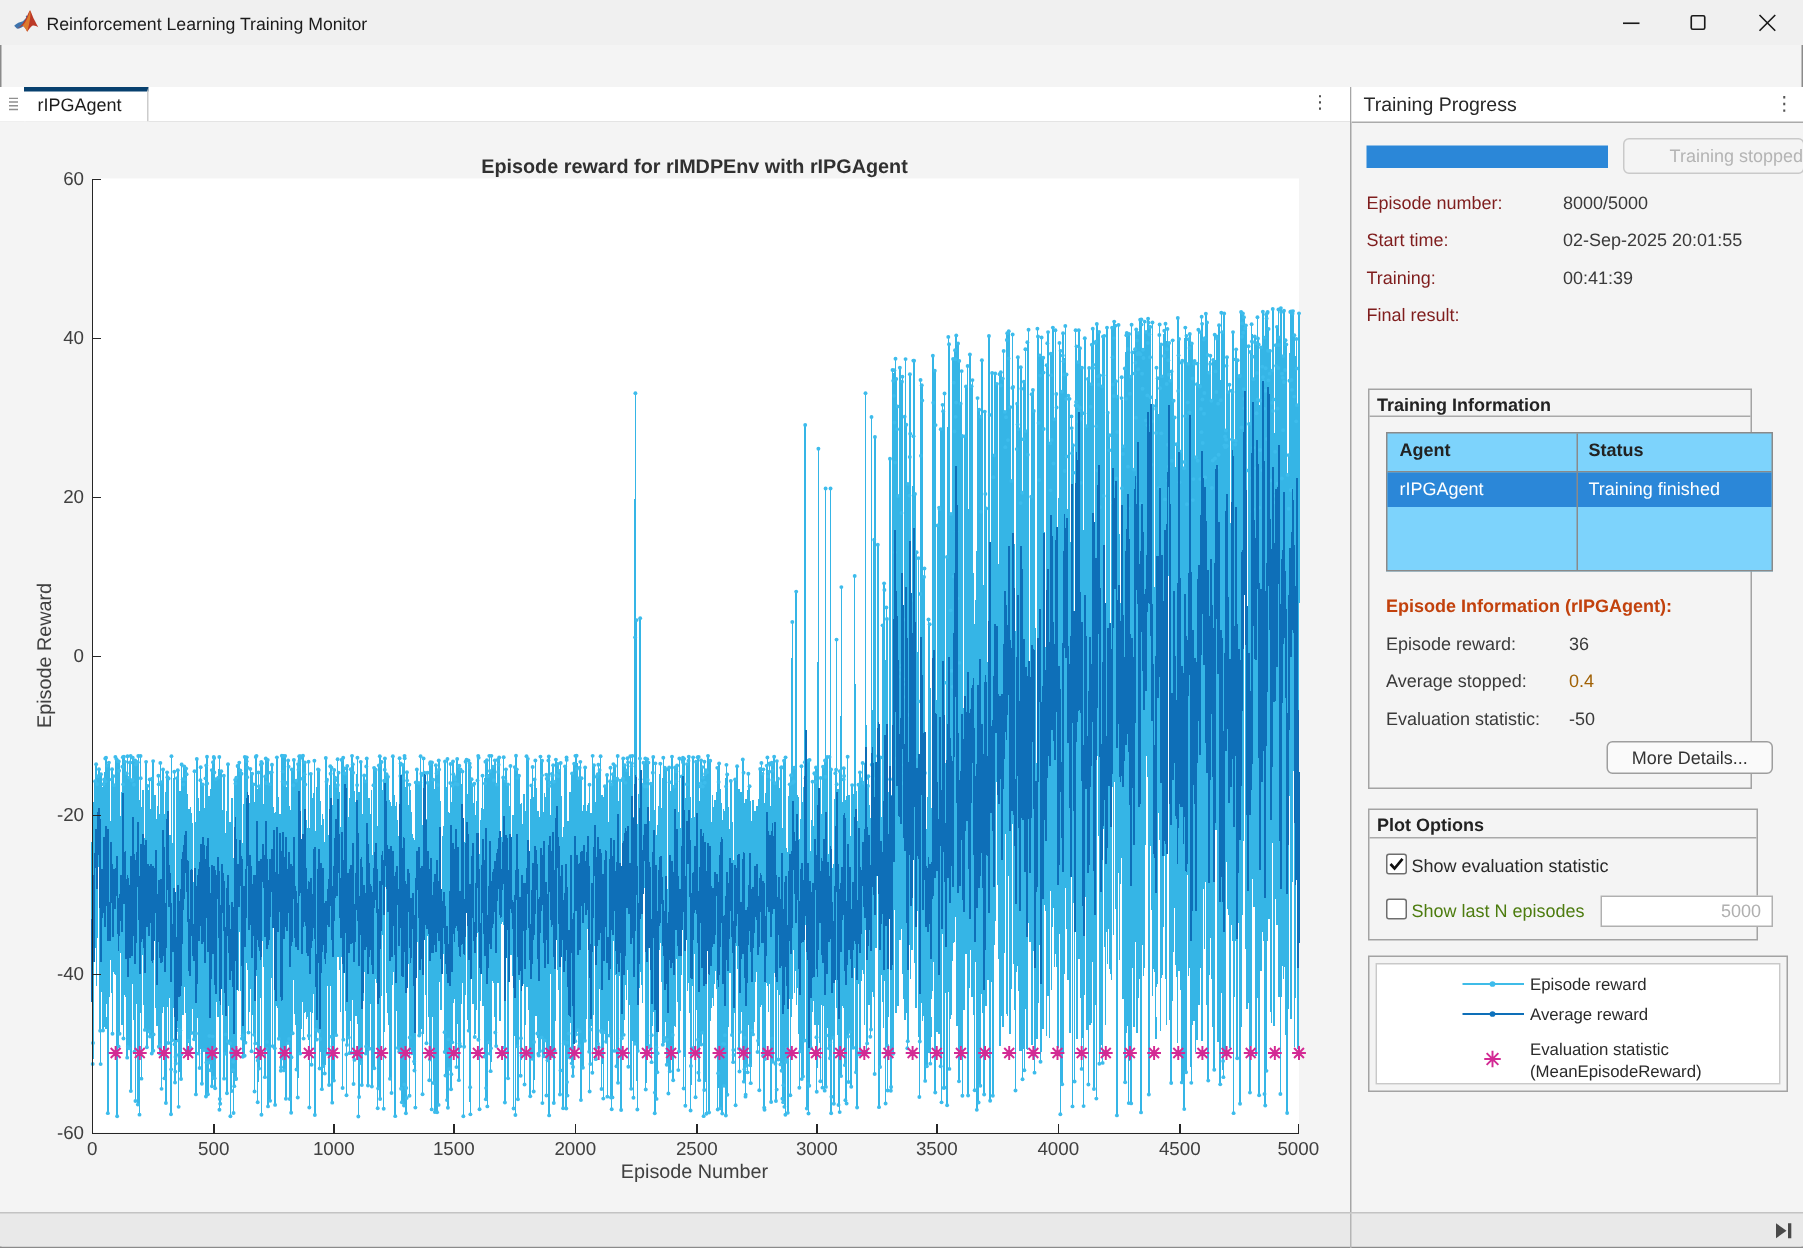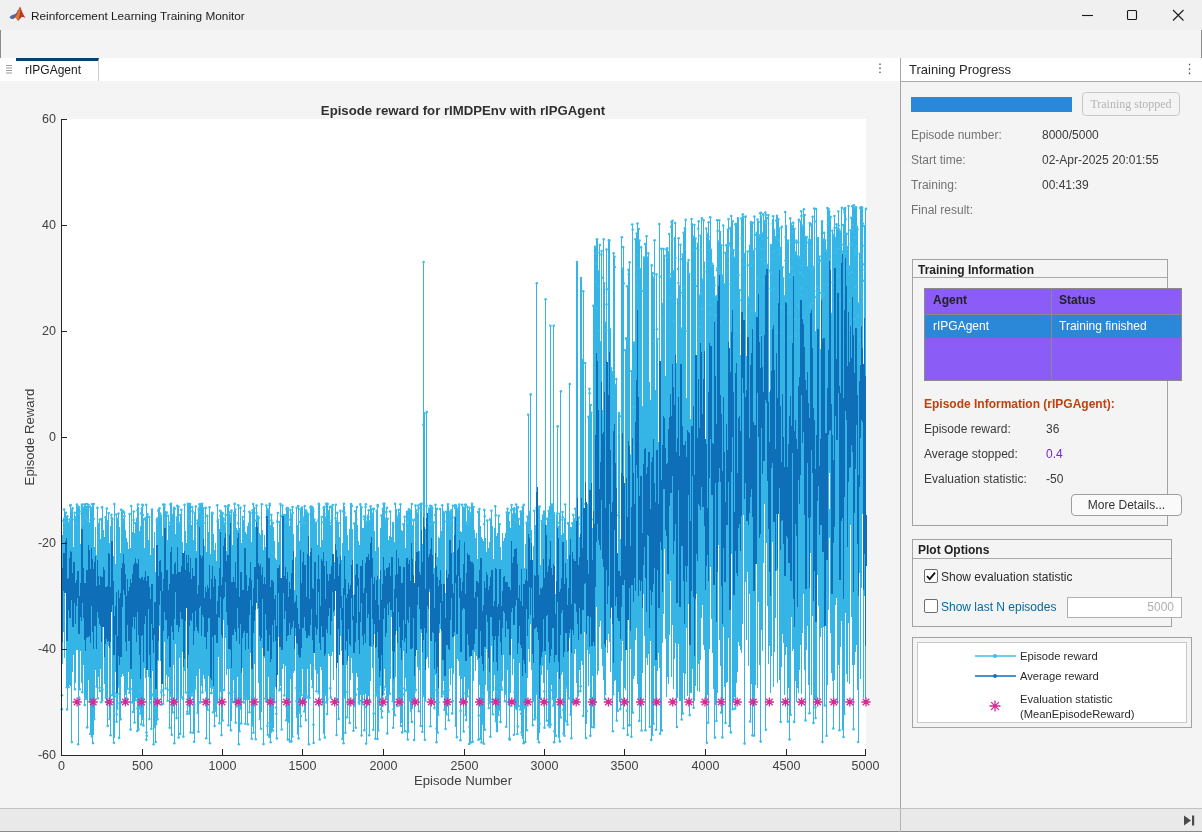--- a/index.html
+++ b/index.html
@@ -22,30 +22,30 @@
 
 #doc { left:0; top:81px; width:900px; height:727px; background:#f4f4f4; }
 
 
 #rpanel { left:900px; top:58px; width:302px; height:750px; background:#f4f4f4; border-left:1px solid #a6a6a6; }
 #rphead { left:0; top:0; width:301px; height:24px; background:#fff; border-bottom:1px solid #aaaaaa; }
 #rphead span { position:absolute; left:8px; top:4px; font-size:13px; color:#272727; }
 .kebab { font-size:13px; color:#555; }
 
 #pbar { left:10px; top:39px; width:161px; height:15px; background:#2b87d8; }
-#stopbtn { left:181px; top:34px; width:98px; height:24px; border:1px solid #c9c9c9; border-radius:4px; color:#b4b4b4; font-size:12px; text-align:center; line-height:22px;font-family:Liberation Serif, serif; }
-
-.lab { position:absolute; left:10px; font-size:12px; color:#737373; }
+#stopbtn { left:181px; top:34px; width:121px; height:24px; border:1px solid #c9c9c9; border-radius:4px; color:#b4b4b4; font-size:12px; text-align:right; line-height:22px; }
+
+.lab { position:absolute; left:10px; font-size:12px; color:#7f1d1d; }
 .val { position:absolute; left:141px; font-size:12px; color:#3a3a3a; }
 
 .panelbox { position:absolute; left:11px; border:1px solid #a3a3a3; }
 .pbtitle { position:absolute; left:5px; top:3px; font-size:12px; font-weight:bold; color:#222; }
 .pbline { position:absolute; left:0; width:100%; border-top:1px solid #a9a9a9; }
 
-#agtable { position:absolute; left:11px; top:28px; width:258px; height:93px; background:#8b5cf6; border:1px solid #8a8a8a; font-size:12px; }
+#agtable { position:absolute; left:11px; top:28px; width:258px; height:93px; background:#7dd3fc; border:1px solid #8a8a8a; font-size:12px; }
 #agtable .hrow { position:absolute; left:0; top:0; width:100%; height:26px; border-bottom:1px solid #8a8a8a; font-weight:bold; color:#222; }
 #agtable .srow { position:absolute; left:0; top:26px; width:100%; height:23px; background:#2b87d8; color:#fff; }
 #agtable .c1 { position:absolute; left:8px; top:4px; }
 #agtable .c2 { position:absolute; left:134px; top:4px; }
 #agtable .vline { position:absolute; left:126px; top:0; height:100%; border-left:1px solid #8a8a8a; }
 
 .btn { position:absolute; border:1px solid #9e9e9e; border-radius:4px; background:#fafafa; font-size:12px; color:#333; text-align:center; }
 
 .cb { position:absolute; width:14px; height:14px; background:#fff; border:1px solid #6e6e6e; border-radius:2px; }
 #nfield { position:absolute; left:154px; top:57px; width:115px; height:21px; background:#fff; border:1px solid #b0b0b0; font-size:12px; color:#b0b0b0; text-align:right; line-height:19px; padding-right:7px; }
@@ -1759,21 +1759,21 @@
         <span>Training Progress</span>
     <div class="abs kebab" style="left:282px;top:3px">⋮</div>
   </div>
 
   <div id="pbar" class="abs"></div>
   <div id="stopbtn" class="abs">Training stopped</div>
 
   <div class="lab" style="top:70px">Episode number:</div>
       <div class="val" style="top:70px">8000/5000</div>
   <div class="lab" style="top:95px">Start time:</div>
-      <div class="val" style="top:95px">02-Apr-2025 20:01:55</div>
+      <div class="val" style="top:95px">02-Sep-2025 20:01:55</div>
   <div class="lab" style="top:120px">Training:</div>
       <div class="val" style="top:120px">00:41:39</div>
   <div class="lab" style="top:145px">Final result:</div>
 
   <div class="panelbox" style="top:201px;width:256px;height:267px">
     <div class="pbtitle">Training Information</div>
     <div class="pbline" style="top:17px"></div>
     <div id="agtable">
       <div class="hrow">
             <span class="c1">Agent</span>
@@ -1782,37 +1782,37 @@
       <div class="srow">
             <span class="c1">rIPGAgent</span>
             <span class="c2">Training finished</span>
           </div>
       <div class="vline"></div>
     </div>
     <div class="abs" style="left:11px;top:137px;font-size:12px;font-weight:bold;color:#c2410c">Episode Information (rIPGAgent):</div>
     <div class="abs" style="left:11px;top:162px;font-size:12px;color:#3a3a3a">Episode reward:</div>
     <div class="abs" style="left:133px;top:162px;font-size:12px;color:#3a3a3a">36</div>
     <div class="abs" style="left:11px;top:187px;font-size:12px;color:#3a3a3a">Average stopped:</div>
-    <div class="abs" style="left:133px;top:187px;font-size:12px;color:#6d28d9">0.4</div>
+    <div class="abs" style="left:133px;top:187px;font-size:12px;color:#a16207">0.4</div>
     <div class="abs" style="left:11px;top:212px;font-size:12px;color:#3a3a3a">Evaluation statistic:</div>
     <div class="abs" style="left:133px;top:212px;font-size:12px;color:#3a3a3a">-50</div>
     <div class="btn" style="left:158px;top:234px;width:111px;height:22px;line-height:20px">More Details...</div>
   </div>
 
   <div class="panelbox" style="top:481px;width:260px;height:88px">
     <div class="pbtitle">Plot Options</div>
     <div class="pbline" style="top:18px"></div>
     <div class="cb" style="left:11px;top:29px">
       <svg width="12" height="12" viewBox="0 0 12 12" style="position:absolute;left:0;top:0">
         <path d="M2,6 L4.7,9 L10,2.6" stroke="#111" stroke-width="1.8" fill="none"></path>
       </svg>
     </div>
     <div class="abs" style="left:28px;top:30px;font-size:12px;color:#2a2a2a">Show evaluation statistic</div>
     <div class="cb" style="left:11px;top:59px"></div>
-    <div class="abs" style="left:28px;top:60px;font-size:12px;color:#0369a1">Show last N episodes</div>
+    <div class="abs" style="left:28px;top:60px;font-size:12px;color:#4d7c0f">Show last N episodes</div>
     <div id="nfield">5000</div>
   </div>
 
   <div id="legbox" class="panelbox" style="top:579px">
     <div id="leginner">
       <svg width="270" height="81" viewBox="0 0 270 81" xmlns="http://www.w3.org/2000/svg">
         <line x1="57" y1="13" x2="98" y2="13" stroke="#3fbce8" stroke-width="1.3"></line>
         <circle cx="77" cy="13" r="1.9" fill="#3dbcec"></circle>
         <line x1="57" y1="33" x2="98" y2="33" stroke="#0e6fb8" stroke-width="1.3"></line>
         <circle cx="77" cy="33" r="1.9" fill="#0d72bd"></circle>

